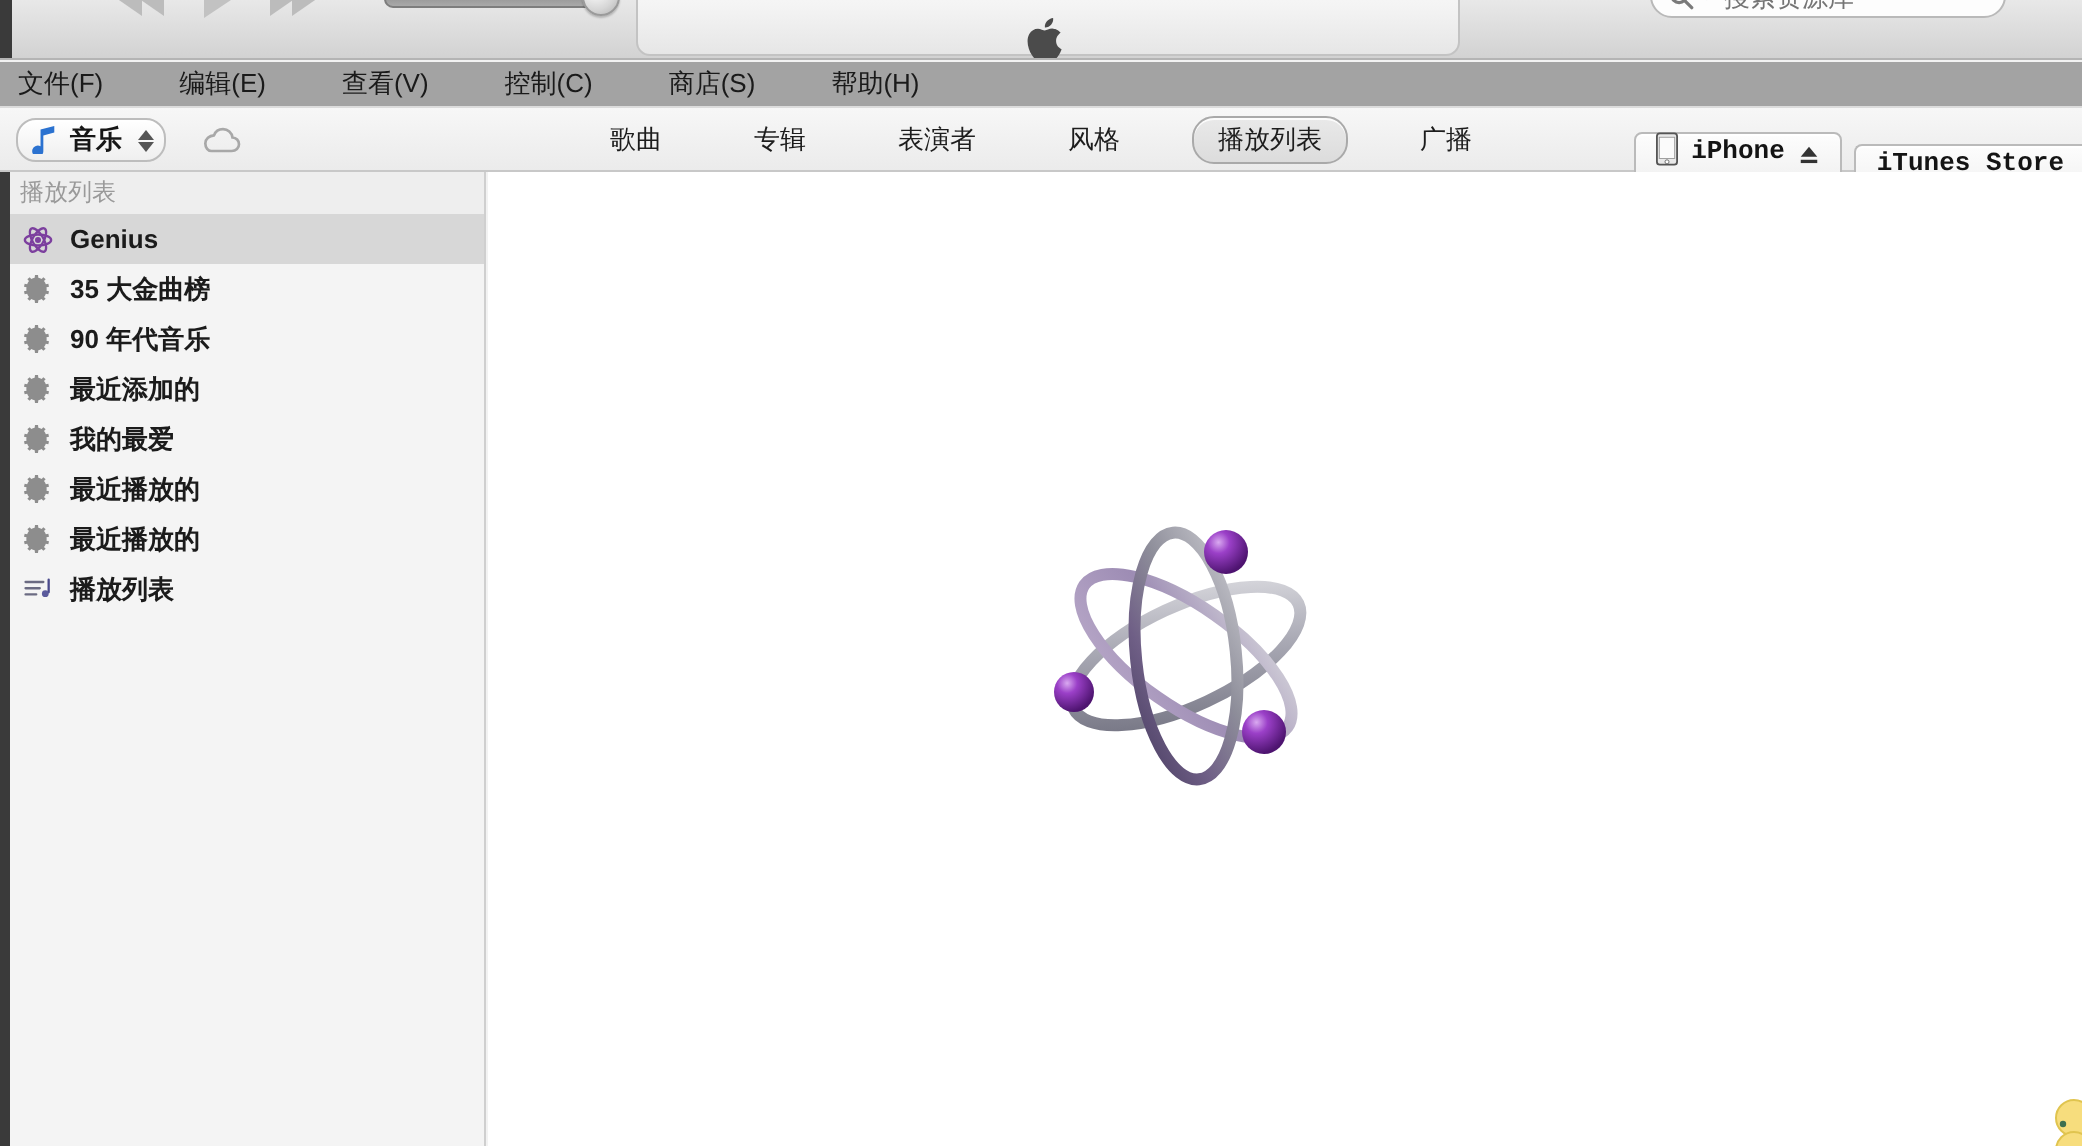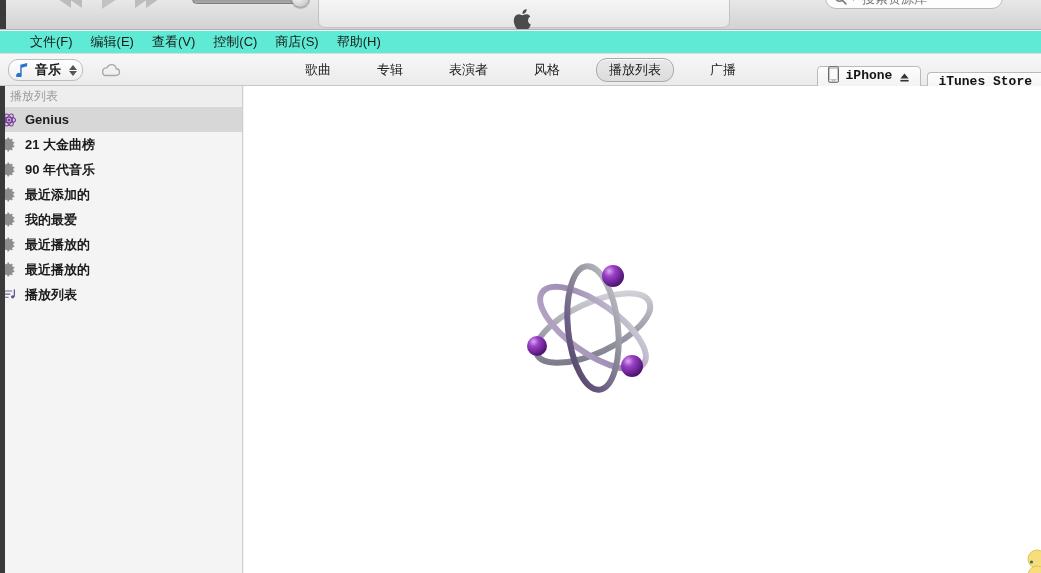--- a/index.html
+++ b/index.html
@@ -84,23 +84,23 @@
   .search-caret { font-size:7px; color:#7a7a7a; margin-right:5px; }
   .search-input {
     border:0; outline:0; background:transparent;
     font-family:"Liberation Sans", sans-serif;
     font-size:13px; color:#9a9a9a; width:140px;
   }
 
   
   .menubar {
     position:absolute; left:0; top:31px; width:1041px; height:23px;
-    background:#5eead4;
+    background:#a3a3a3;
     border-bottom:1px solid #dcdcdc;
-    display:flex; align-items:center; padding-left:21px;
+    display:flex; align-items:center; padding-left:0;gap:20px;
   }
   .menu-item {
     font-size:13px; color:#1a1a1a;
     padding:2px 9px; border-radius:2px;
     white-space:nowrap; cursor:default;
   }
 
   
   .toolbar {
     position:absolute; left:0; top:54px; width:1041px; height:32px;
@@ -172,21 +172,21 @@
     overflow:hidden;
   }
   .sb-edge { position:absolute; left:0; top:0; width:5px; height:487px; background:#3a3a3a; }
   .sb-header {
     height:21px; display:flex; align-items:center;
     padding-left:10px; font-size:12px; color:#9a9a9a;
     background:#eeeeee;
   }
   .sb-item {
     height:25px; display:flex; align-items:center; gap:8px;
-    cursor:default;
+    padding-left:10px; cursor:default;
   }
   .sb-item.selected { background:#d7d7d7; }
   .sb-label { font-size:13px; font-weight:bold; color:#1b1b1b; white-space:nowrap; }
   .sb-ico { width:17px; height:17px; flex:0 0 auto; display:flex; align-items:center; justify-content:center; }
 
   
   .content {
     position:absolute; left:244px; top:86px;
     width:797px; height:487px;
     background:#ffffff;
@@ -319,21 +319,21 @@
       <span class="sb-label">Genius</span>
     </div>
 
     <div class="sb-item">
       <span class="sb-ico">
         <svg viewBox="0 0 18 18" width="15" height="15" fill="#8d8d8d">
           <path d="M9 5.6A3.4 3.4 0 1 0 9 12.4 3.4 3.4 0 0 0 9 5.6zm0 5.2a1.8 1.8 0 1 1 0-3.6 1.8 1.8 0 0 1 0 3.6z"></path>
           <path d="M16.2 10.4l-1.5-.3a5.8 5.8 0 0 0 0-2.2l1.5-.3-.4-1.8-1.5.3a5.8 5.8 0 0 0-1.1-1.9l1-1.1-1.4-1.2-1 1.1a5.8 5.8 0 0 0-2-.8L9.6.6H7.8l-.2 1.6a5.8 5.8 0 0 0-2 .8l-1-1.1-1.4 1.2 1 1.1a5.8 5.8 0 0 0-1.1 1.9l-1.5-.3-.4 1.8 1.5.3a5.8 5.8 0 0 0 0 2.2l-1.5.3.4 1.8 1.5-.3a5.8 5.8 0 0 0 1.1 1.9l-1 1.1 1.4 1.2 1-1.1a5.8 5.8 0 0 0 2 .8l.2 1.6h1.8l.2-1.6a5.8 5.8 0 0 0 2-.8l1 1.1 1.4-1.2-1-1.1a5.8 5.8 0 0 0 1.1-1.9l1.5.3z"></path>
         </svg>
       </span>
-      <span class="sb-label">21 大金曲榜</span>
+      <span class="sb-label">35 大金曲榜</span>
     </div>
 
     <div class="sb-item">
       <span class="sb-ico">
         <svg viewBox="0 0 18 18" width="15" height="15" fill="#8d8d8d">
           <path d="M9 5.6A3.4 3.4 0 1 0 9 12.4 3.4 3.4 0 0 0 9 5.6zm0 5.2a1.8 1.8 0 1 1 0-3.6 1.8 1.8 0 0 1 0 3.6z"></path>
           <path d="M16.2 10.4l-1.5-.3a5.8 5.8 0 0 0 0-2.2l1.5-.3-.4-1.8-1.5.3a5.8 5.8 0 0 0-1.1-1.9l1-1.1-1.4-1.2-1 1.1a5.8 5.8 0 0 0-2-.8L9.6.6H7.8l-.2 1.6a5.8 5.8 0 0 0-2 .8l-1-1.1-1.4 1.2 1 1.1a5.8 5.8 0 0 0-1.1 1.9l-1.5-.3-.4 1.8 1.5.3a5.8 5.8 0 0 0 0 2.2l-1.5.3.4 1.8 1.5-.3a5.8 5.8 0 0 0 1.1 1.9l-1 1.1 1.4 1.2 1-1.1a5.8 5.8 0 0 0 2 .8l.2 1.6h1.8l.2-1.6a5.8 5.8 0 0 0 2-.8l1 1.1 1.4-1.2-1-1.1a5.8 5.8 0 0 0 1.1-1.9l1.5.3z"></path>
         </svg>
       </span>
       <span class="sb-label">90 年代音乐</span>

